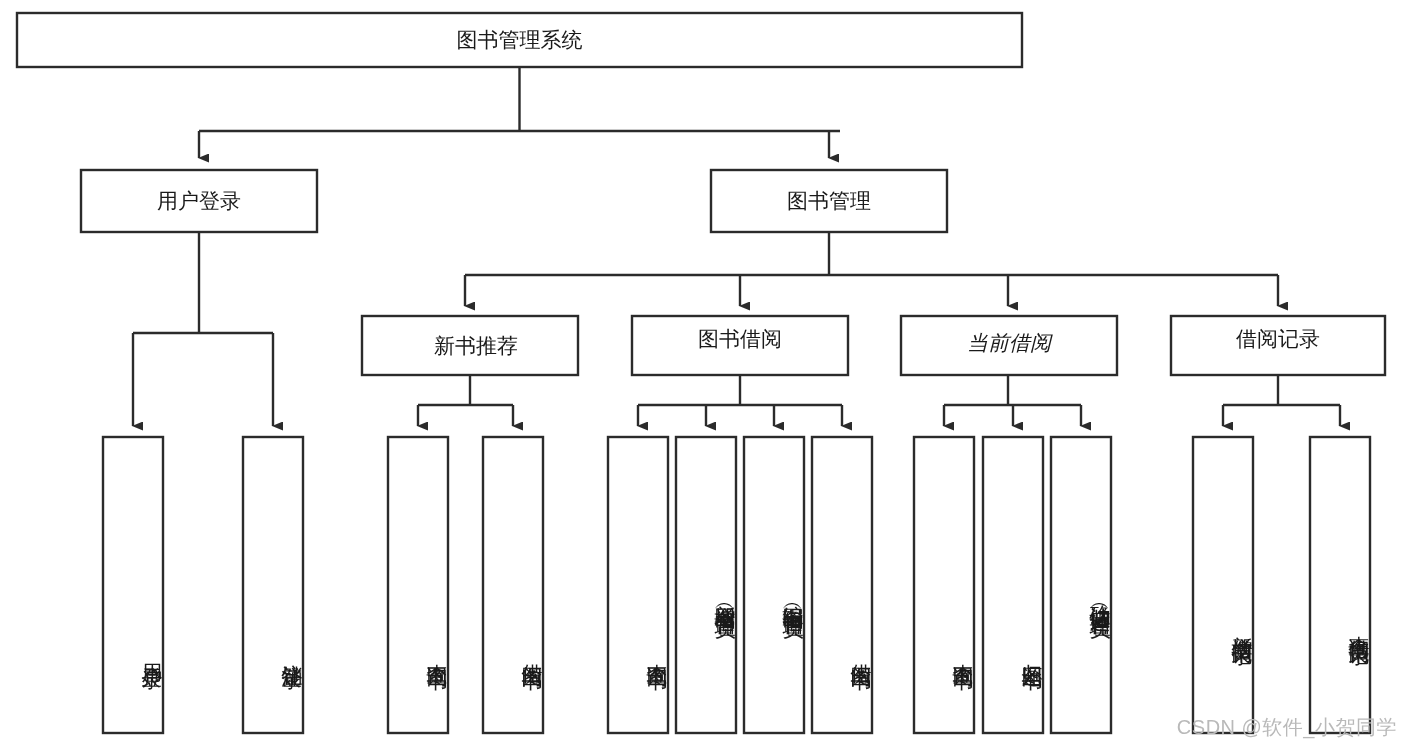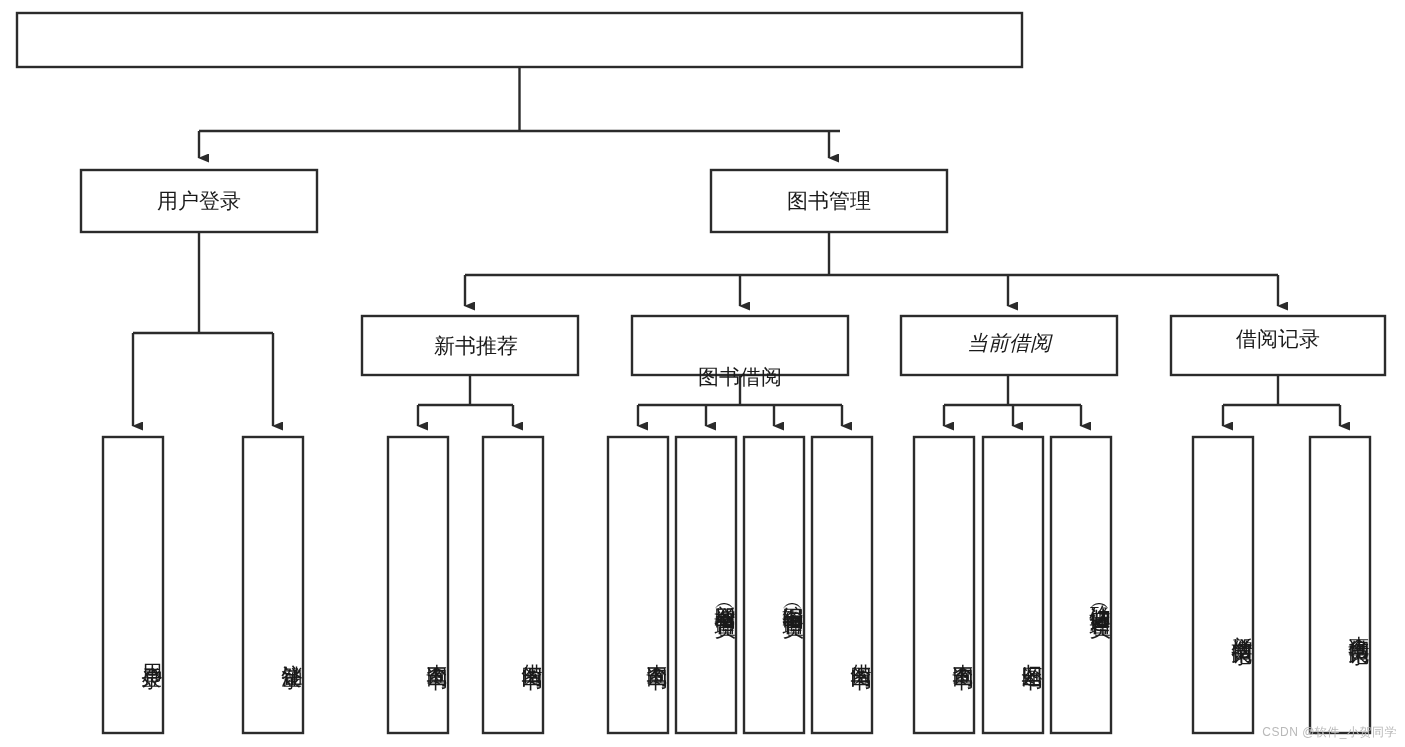--- a/index.html
+++ b/index.html
@@ -62,21 +62,21 @@
     font-size: 21px;
     color: #1a1a1a;
     white-space: nowrap;
     pointer-events: none;
   }
   #watermark {
     position: absolute;
     right: 8px;
     bottom: 6px;
     font-family: "Liberation Sans", "DejaVu Sans", sans-serif;
-    font-size: 12px;
+    font-size: 20px;
     color: #b9b9b9;
     letter-spacing: 0.5px;
     white-space: nowrap;
   }
 </style>
 </head>
 <body>
 
 <div id="diagram-root">
 
@@ -159,28 +159,29 @@
     <rect class="node-box" x="676" y="437" width="60" height="296"></rect>
     <rect class="node-box" x="744" y="437" width="60" height="296"></rect>
     <rect class="node-box" x="812" y="437" width="60" height="296"></rect>
     <rect class="node-box" x="914" y="437" width="60" height="296"></rect>
     <rect class="node-box" x="983" y="437" width="60" height="296"></rect>
     <rect class="node-box" x="1051" y="437" width="60" height="296"></rect>
     <rect class="node-box" x="1193" y="437" width="60" height="296"></rect>
     <rect class="node-box" x="1310" y="437" width="60" height="296"></rect>
   </svg>
 
+  <div class="hlabel-wrap" style="left:17px; top:13px; width:1005px; height:54px;">图书管理系统</div>
 
   <div class="hlabel-wrap" style="left:81px; top:170px; width:236px; height:62px;">用户登录</div>
 
   <div class="hlabel-wrap" style="left:711px; top:170px; width:236px; height:62px;border-radius:16px;">图书管理</div>
 
   <div class="hlabel-wrap" style="left:362px; top:316px; width:228px; height:59px;border-radius:7px;">新书推荐</div>
 
-  <div class="hlabel-wrap" style="left:632px; top:316px; width:216px; height:46px;margin-top:38px;">图书借阅</div>
+  <div class="hlabel-wrap" style="left:632px; top:316px; width:216px; height:46px;">图书借阅</div>
 
   <div class="hlabel-wrap" style="left:901px; top:316px; width:216px; height:53px;font-style:italic;">当前借阅</div>
 
   <div class="hlabel-wrap" style="left:1171px; top:316px; width:214px; height:46px;">借阅记录</div>
 
   <div class="vlabel-wrap" style="left:103px; top:437px; width:60px; height:296px; padding-top:66px;">用户登录</div>
 
   <div class="vlabel-wrap" style="left:243px; top:437px; width:60px; height:296px; padding-top:66px;">注销登录</div>
 
   <div class="vlabel-wrap" style="left:388px; top:437px; width:60px; height:296px; padding-top:66px;">查询图书</div>

